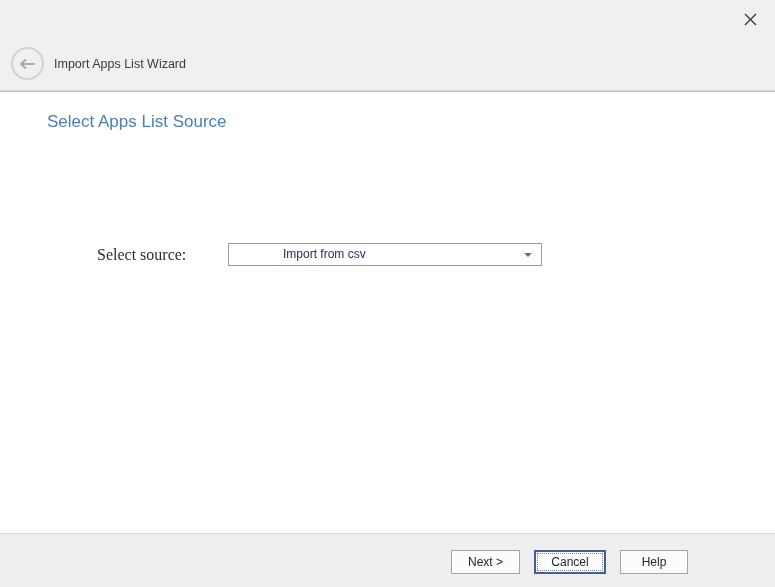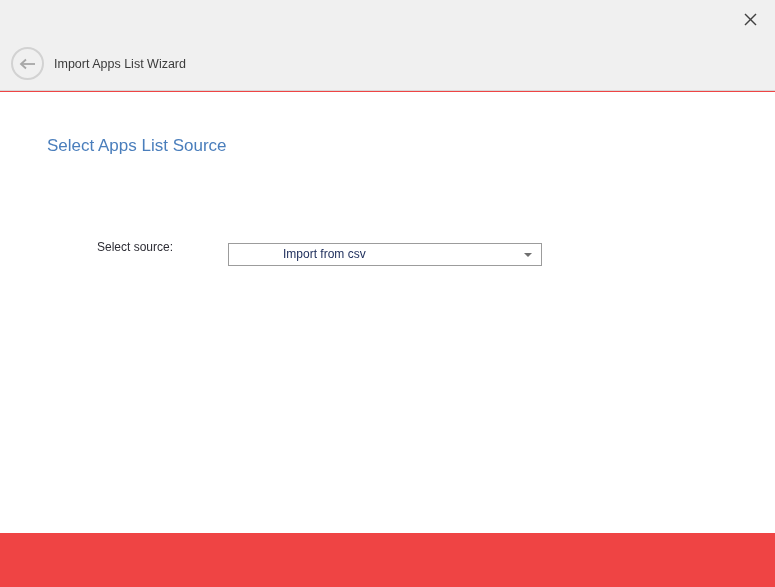--- a/index.html
+++ b/index.html
@@ -5,21 +5,21 @@
   * { margin: 0; padding: 0; box-sizing: border-box; }
   html, body { background: #ffffff; }
   body {
     font-family: "Liberation Sans", "DejaVu Sans", sans-serif;
     -webkit-font-smoothing: antialiased;
   }
   .window {
     position: relative;
     width: 775px;
     height: 587px;
-    background: #ef4444;
+    background: #fca5a5;
     overflow: hidden;
   }
 
   
   .header {
     position: absolute;
     left: 0; top: 0;
     width: 775px; height: 91px;
     background: #f0f0f0;
     border-bottom: 1px solid #d6d6d6;
@@ -58,27 +58,27 @@
     left: 0; top: 92px;
     width: 775px; height: 441px;
     background: #ffffff;
   }
   .page-heading {
     position: absolute;
     left: 47px; top: 20px;
     font-size: 17px;
     font-weight: normal;
     color: #4a7ebc;
-    margin-top: 24px;
   }
   .form-label {
     position: absolute;
-    left: 97px; top: 148px;
-    font-size: 12px;
+    left: 97px; top: 154px;
+    font-size: 16px;
     color: #2d2d35;
+    font-family: Liberation Serif, serif;
   }
   .combobox {
     position: absolute;
     left: 228px; top: 151px;
     width: 314px; height: 23px;
     background: #ffffff;
     border: 1px solid #9c9c9c;
     cursor: pointer;
   }
   .combobox-value {
@@ -160,14 +160,19 @@
     <div class="page-heading">Select Apps List Source</div>
 
     <span class="form-label">Select source:</span>
 
     <div class="combobox" role="combobox">
       <span class="combobox-value">Import from csv</span>
       <span class="combo-arrow"></span>
     </div>
   </div>
 
+  <div class="footer">
+    <button class="btn btn-next">Next &gt;</button>
+    <button class="btn btn-cancel">Cancel</button>
+    <button class="btn btn-help">Help</button>
+  </div>
 
 </div>
 
 </body></html>

